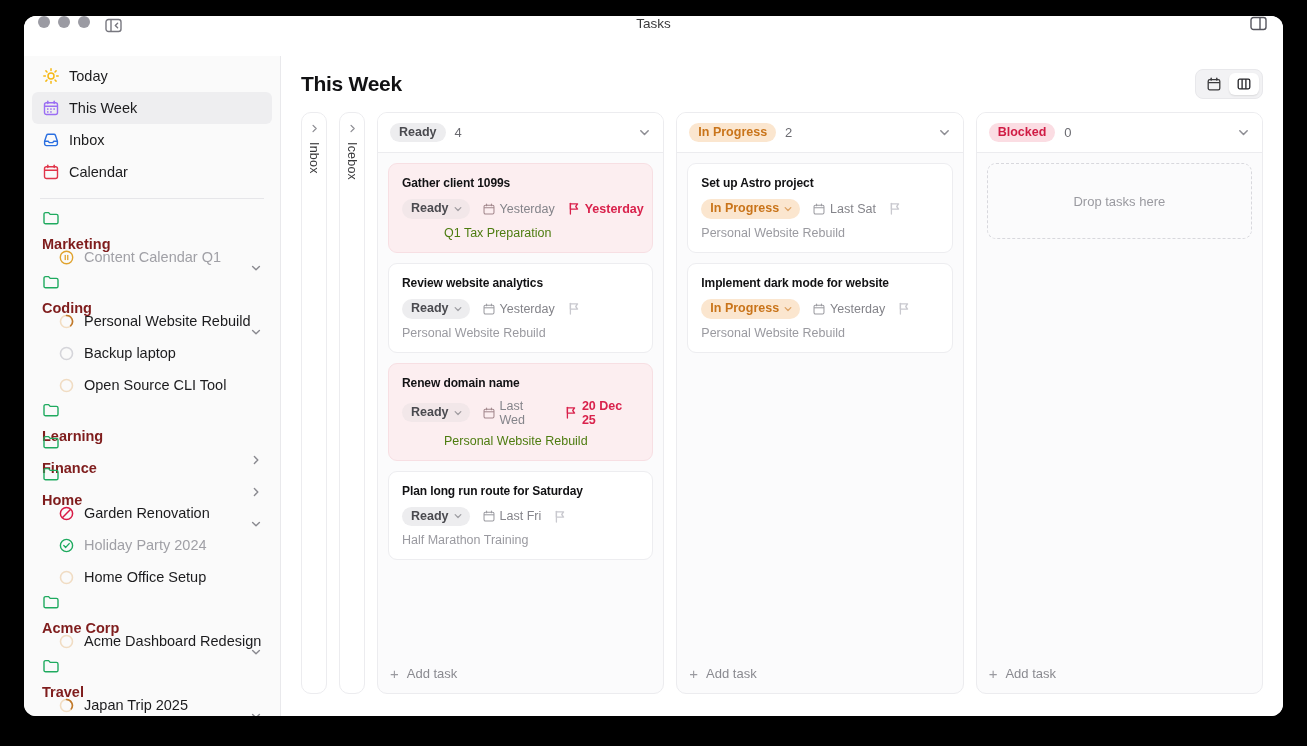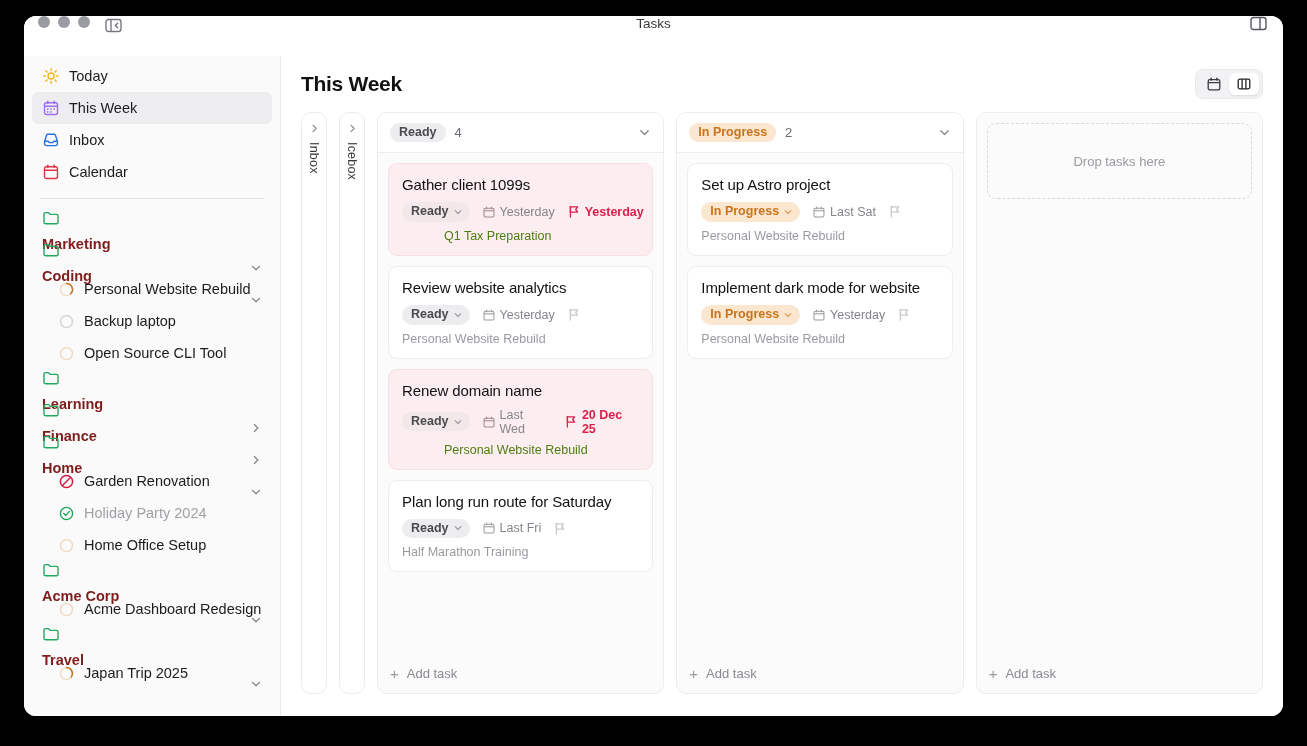--- a/index.html
+++ b/index.html
@@ -153,21 +153,21 @@
   .col-chev { margin-left: auto; color: #8e8e94; display: flex; }
   .col-body { flex: 1; min-height: 0; padding: 10px; display: flex; flex-direction: column; gap: 10px; overflow: hidden; }
 
   .card {
     background: #ffffff;
     border: 1px solid #ededf0;
     border-radius: 9px;
     padding: 12px 13px 12px 13px;
   }
   .card.overdue { background: #fceef0; border-color: #f7dfe3; }
-  .card-title { font-size: 15px; font-weight: 400; color: #121214; margin-bottom: 9px; letter-spacing: -0.1px; }
+  .card-title { font-size: 12px; font-weight: 700; color: #121214; margin-bottom: 9px; letter-spacing: -0.1px; }
   .card-meta { display: flex; align-items: center; gap: 13px; margin-bottom: 7px; }
   .stat {
     display: inline-flex; align-items: center; gap: 4px;
     font-size: 12.5px; font-weight: 600;
     padding: 3px 7px 3px 9px; border-radius: 999px; line-height: 1.1;
   }
   .stat.ready { background: #ededef; color: #4a4a4f; }
   .stat.ready.onpink { background: #f2e7e9; }
   .stat.prog { background: #fbe6cf; color: #c9741a; }
   .stat .chev { opacity: .6; display: flex; }
@@ -293,20 +293,30 @@
               <path d="M1 3.2 A1.6 1.6 0 0 1 2.6 1.6 H5.6 L7.2 3.4 H13.4 A1.6 1.6 0 0 1 15 5 V11.2 A1.6 1.6 0 0 1 13.4 12.8 H2.6 A1.6 1.6 0 0 1 1 11.2 Z" fill="none" stroke="#1faa5f" stroke-width="1.4" stroke-linejoin="round"></path>
             </svg>
         </span>
         <span>Marketing</span>
         <span class="chev">
             <svg width="12" height="12" viewBox="0 0 12 12">
               <path d="M2.6 4.4 L6 7.8 L9.4 4.4" fill="none" stroke="#8a8a90" stroke-width="1.4" stroke-linecap="round" stroke-linejoin="round"></path>
             </svg>
           </span>
       </div>
+      <div class="proj-row muted">
+        <span class="proj-ico">
+          <svg width="15" height="15" viewBox="0 0 15 15">
+              <circle cx="7.5" cy="7.5" r="6.2" fill="none" stroke="#e0a32e" stroke-width="1.4"></circle>
+              <rect x="5.6" y="4.9" width="1.3" height="5.2" fill="#e0a32e"></rect>
+              <rect x="8.1" y="4.9" width="1.3" height="5.2" fill="#e0a32e"></rect>
+            </svg>
+        </span>
+        <span>Content Calendar Q1</span>
+      </div>
 
       <div class="group-row">
         <span class="nav-ico">
           <svg width="16" height="14" viewBox="0 0 16 14">
               <path d="M1 3.2 A1.6 1.6 0 0 1 2.6 1.6 H5.6 L7.2 3.4 H13.4 A1.6 1.6 0 0 1 15 5 V11.2 A1.6 1.6 0 0 1 13.4 12.8 H2.6 A1.6 1.6 0 0 1 1 11.2 Z" fill="none" stroke="#1faa5f" stroke-width="1.4" stroke-linejoin="round"></path>
             </svg>
         </span>
         <span>Coding</span>
         <span class="chev">
             <svg width="12" height="12" viewBox="0 0 12 12">
@@ -739,20 +749,29 @@
             </div>
 
           </div>
           <div class="col-foot">
             <span class="plus">+</span>
             <span>Add task</span>
           </div>
         </div>
 
         <div class="col">
+          <div class="col-head">
+            <span class="pill blocked">Blocked</span>
+            <span class="col-count">0</span>
+            <span class="col-chev">
+                <svg width="13" height="13" viewBox="0 0 12 12">
+                  <path d="M2.6 4.4 L6 7.8 L9.4 4.4" fill="none" stroke="#8e8e94" stroke-width="1.4" stroke-linecap="round" stroke-linejoin="round"></path>
+                </svg>
+              </span>
+          </div>
           <div class="dropzone">
             <span>Drop tasks here</span>
           </div>
           <div class="col-foot">
             <span class="plus">+</span>
             <span>Add task</span>
           </div>
         </div>
 
       </div>

